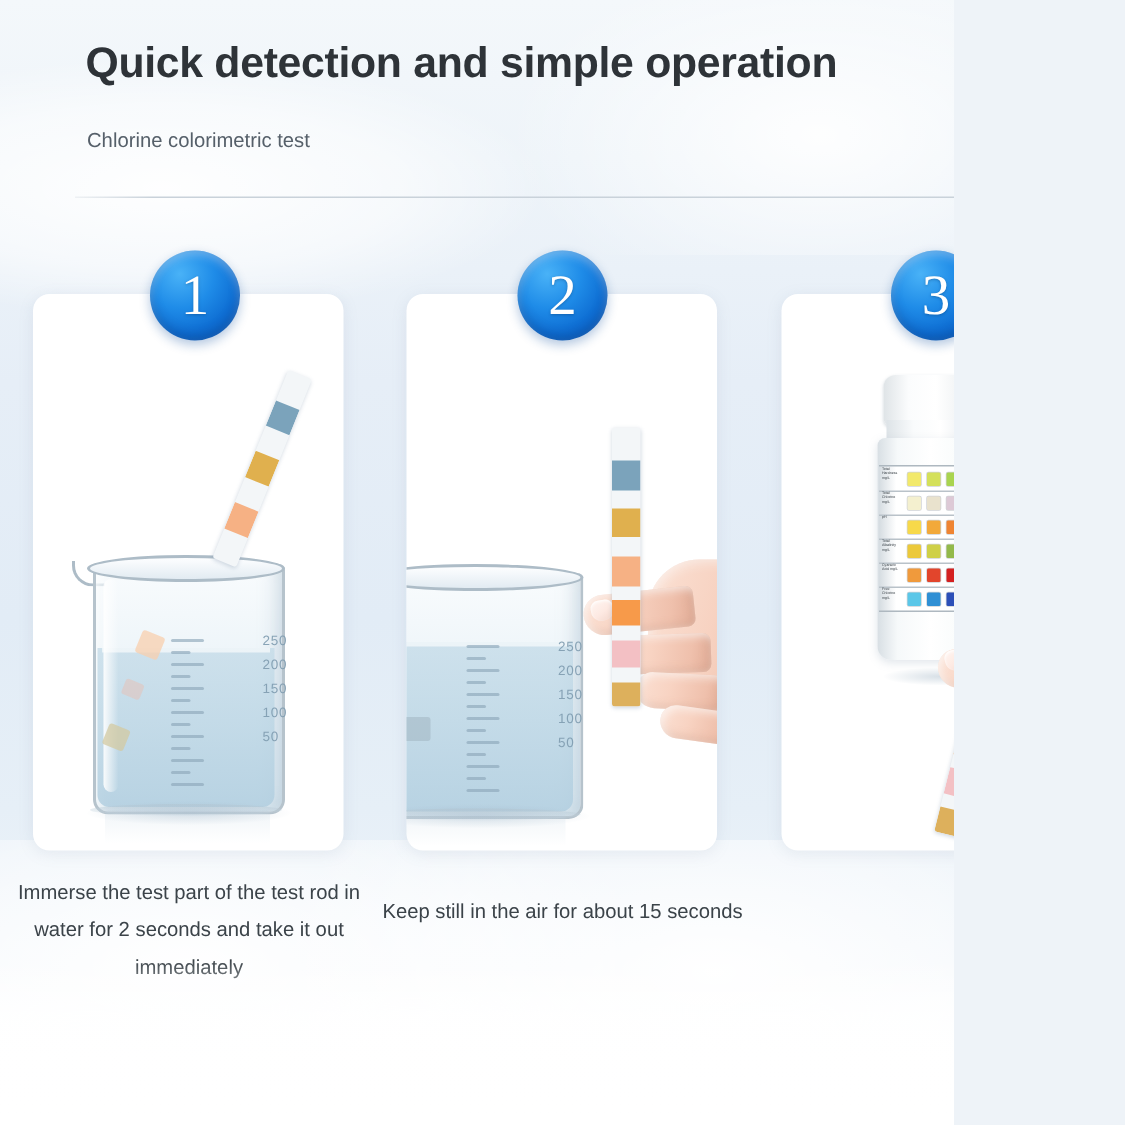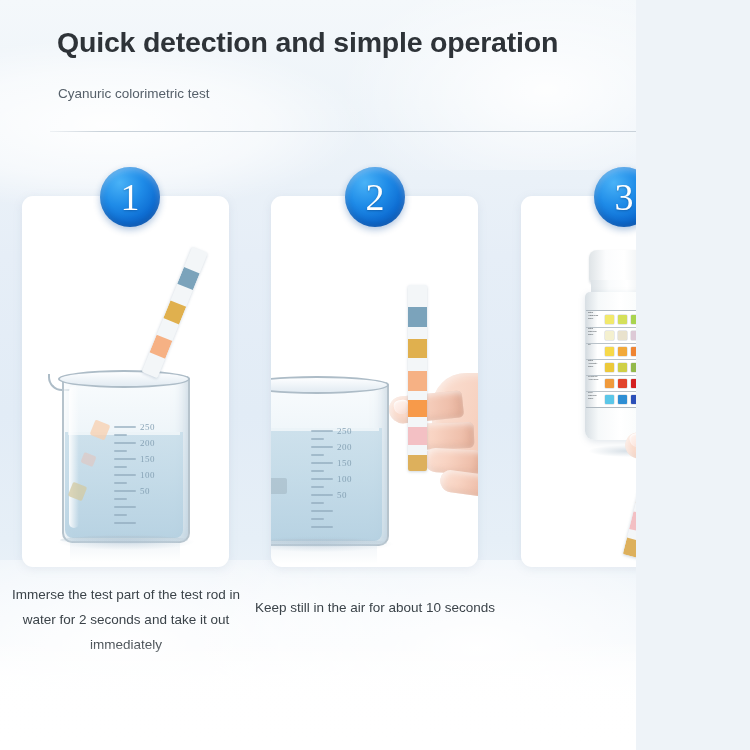--- a/index.html
+++ b/index.html
@@ -73,21 +73,21 @@
     border-radius:0 0 0 14px;transform:rotate(-16px);}
   .bk-base{position:absolute;left:-2px;right:-2px;bottom:-3px;height:8px;border-radius:50%;
     background:linear-gradient(180deg,rgba(180,198,210,.55),rgba(230,240,246,.2));}
   .bk-reflect{position:absolute;left:6%;width:10px;top:6%;bottom:8%;border-radius:5px;
     background:linear-gradient(90deg,rgba(255,255,255,.9),rgba(255,255,255,0));}
   .bk-shadow{position:absolute;border-radius:50%;background:radial-gradient(ellipse at 50% 50%,rgba(160,182,200,.4) 0%,rgba(160,182,200,0) 72%);}
   .bk-mirror{position:absolute;border-radius:3px;opacity:.28;
     background:linear-gradient(180deg,rgba(190,210,224,.8) 0%,rgba(190,210,224,0) 85%);}
   .grad-group{position:absolute;}
   .tick{position:absolute;height:2px;background:rgba(142,168,186,.65);border-radius:1px;}
-  .glabel{position:absolute;font-size:9px;color:rgba(126,155,175,.9);font-family:Liberation Serif, serif;letter-spacing:.5px;}
+  .glabel{position:absolute;font-size:9px;color:rgba(126,155,175,.9);font-family:Liberation Sans, sans-serif;letter-spacing:.5px;margin-left:35px;}
   .submerged{position:absolute;border-radius:2px;opacity:.75;}
 
   
   .strip{position:absolute;background:#f3f6f8;border-radius:2px;
          box-shadow:0 1px 3px rgba(110,135,160,.33);overflow:hidden;}
   .pad{position:absolute;left:0;right:0;}
 
   
   .hand{position:absolute;}
   .finger{position:absolute;border-radius:40px;
@@ -125,21 +125,21 @@
 
 <div class="page">
 
   <div class="haze haze-tl"></div>
   <div class="haze haze-tr"></div>
   <div class="haze haze-bl"></div>
   <div class="haze haze-br"></div>
 
   <div class="header">
     <div class="title">Quick detection and simple operation</div>
-    <div class="subtitle">Cyanuric colorimetric test</div>
+    <div class="subtitle">Chlorine colorimetric test</div>
     <div class="menu-icon">
       <span></span>
       <span></span>
       <span></span>
     </div>
     <div class="divider"></div>
   </div>
 
   <div class="cards">
 
@@ -342,18 +342,18 @@
       <span>1</span>
     </div>
     <div class="badge" id="badge2">
       <span>2</span>
     </div>
     <div class="badge" id="badge3">
       <span>3</span>
     </div>
 
     <div class="caption" id="cap1">Immerse the test part of the test rod in water for 2 seconds and take it out immediately</div>
-    <div class="caption" id="cap2">Keep still in the air for about 10 seconds</div>
+    <div class="caption" id="cap2">Keep still in the air for about 15 seconds</div>
   </div>
 
   <div class="cloudband2"></div>
   <div class="cloudband"></div>
 </div>
 
 </body></html>

